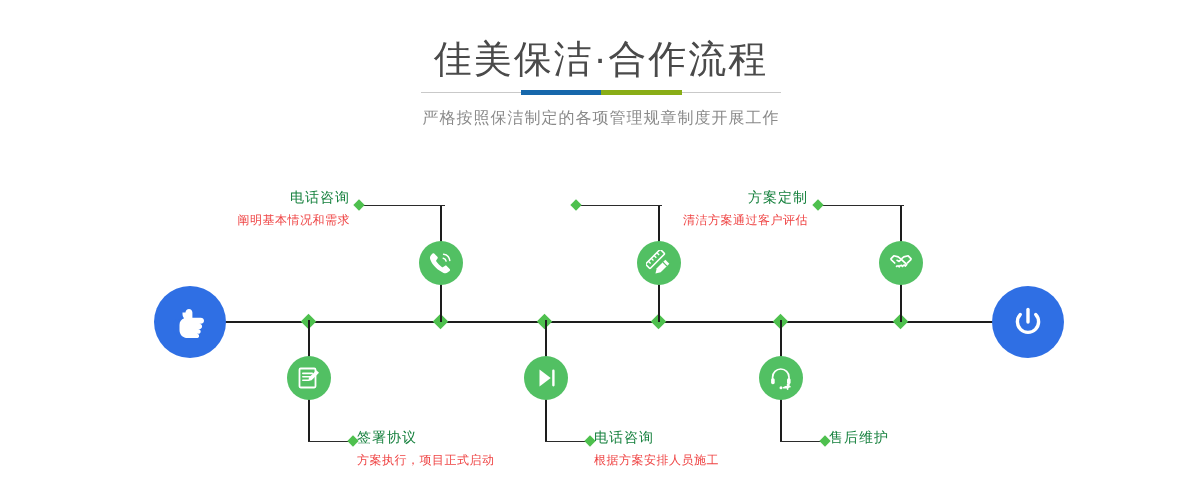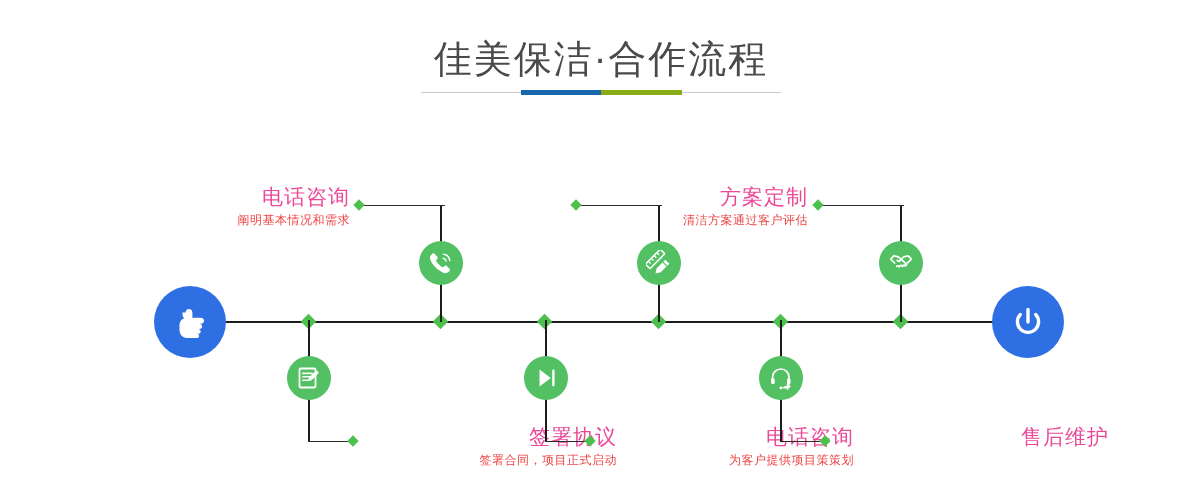--- a/index.html
+++ b/index.html
@@ -80,42 +80,43 @@
   
   .elbow{position:absolute;}
   .elbow .h{position:absolute;height:1px;background:#2b2b2b;}
   .elbow .dot{
     position:absolute;width:8px;height:8px;background:#4ec04e;
     transform:rotate(45deg);
   }
 
   .lbl{position:absolute;white-space:nowrap;}
   .lbl .head{
-    font-size:21px;line-height:22px;color:#ec4899;letter-spacing:1px;
+    font-size:14px;line-height:22px;color:#15803d;letter-spacing:1px;
   }
   .lbl .desc{
     font-size:12px;line-height:20px;color:#ef4444;letter-spacing:0.5px;
     margin-top:2px;
   }
   .lbl.r-align{text-align:right;}
-  .lbl.l-align{text-align:right;}
+  .lbl.l-align{text-align:left;}
 </style>
 </head>
 <body>
 
 <div id="stage">
 
   <div class="title">佳美保洁·合作流程</div>
 
   <div class="rule-wrap">
     <div class="rule-gray"></div>
     <div class="rule-blue"></div>
     <div class="rule-green"></div>
   </div>
 
+  <div class="subtitle">严格按照保洁制定的各项管理规章制度开展工作</div>
 
   <div class="axis"></div>
 
   <div class="endcap left">
     <span>
       <svg width="40" height="40" viewBox="0 0 40 40">
         <path fill="#ffffff" d="M15.5 10.6c0-2.1 1.6-3.6 3.5-3.6 1.9 0 3.4 1.5 3.4 3.6v5.2h8.3c1.9 0 3.3 1.3 3.3 3 0 1.7-1.4 3-3.3 3h-1.4c1.6 0 2.8 1.1 2.8 2.6s-1.2 2.6-2.8 2.6h-1.2c1.5 0 2.6 1 2.6 2.4s-1.1 2.4-2.6 2.4h-1.3c1.3 0 2.3.9 2.3 2.1 0 1.3-1 2.2-2.3 2.2h-9.1c-4.6 0-8.2-3.2-8.2-8.1v-5.1c0-3.3 1.9-5.6 4.6-6.6-1.1-1.2-1.6-2.6-1.6-4.2v-1.5z"></path>
         <path fill="#2f6fe4" d="M10.3 18.4c-2.6 1.1-4.3 3.4-4.3 6.5v5.1c0 1.3.3 2.4.8 3.4-2.1-1.5-3.4-4-3.4-7.1v-4.3c0-2.4 1.3-4.1 3.2-4.8 1.3-.5 2.7-.2 3.7 1.2z"></path>
       </svg>
     </span>
@@ -156,21 +157,21 @@
     </span>
   </div>
 
   <div class="stem" style="left:308px;top:320px;height:121px;"></div>
   <div class="elbow" style="left:305px;top:436px;width:56px;height:12px;">
     <div class="h" style="left:3px;top:5px;width:44px;"></div>
     <div class="dot" style="left:44px;top:1px;"></div>
   </div>
   <div class="lbl l-align" style="left:357px;top:426px;width:260px;">
     <div class="head">签署协议</div>
-    <div class="desc">签署合同，项目正式启动</div>
+    <div class="desc">方案执行，项目正式启动</div>
   </div>
   <div class="node" style="left:287px;top:356px;">
     <span>
       <svg width="26" height="26" viewBox="0 0 26 26">
         <rect x="3.5" y="3.5" width="16" height="19" rx="1.2" fill="none" stroke="#ffffff" stroke-width="1.8"></rect>
         <line x1="6.8" y1="8.4" x2="16.2" y2="8.4" stroke="#ffffff" stroke-width="1.6" stroke-linecap="round"></line>
         <line x1="6.8" y1="11.8" x2="16.2" y2="11.8" stroke="#ffffff" stroke-width="1.6" stroke-linecap="round"></line>
         <line x1="6.8" y1="15.2" x2="12.5" y2="15.2" stroke="#ffffff" stroke-width="1.6" stroke-linecap="round"></line>
         <path fill="#ffffff" d="M20.4 5.2l2.6 2.6-7.4 7.4-3.3.7.7-3.3z"></path>
       </svg>
@@ -198,21 +199,21 @@
     </span>
   </div>
 
   <div class="stem" style="left:545px;top:320px;height:121px;"></div>
   <div class="elbow" style="left:542px;top:436px;width:56px;height:12px;">
     <div class="h" style="left:3px;top:5px;width:44px;"></div>
     <div class="dot" style="left:44px;top:1px;"></div>
   </div>
   <div class="lbl l-align" style="left:594px;top:426px;width:260px;">
     <div class="head">电话咨询</div>
-    <div class="desc">为客户提供项目策策划</div>
+    <div class="desc">根据方案安排人员施工</div>
   </div>
   <div class="node" style="left:524px;top:356px;">
     <span>
       <svg width="26" height="26" viewBox="0 0 26 26">
         <path fill="#ffffff" d="M6.5 4.6l11.2 8.4-11.2 8.4z"></path>
         <rect x="19.2" y="4.6" width="2.4" height="16.8" rx="1.1" fill="#ffffff"></rect>
       </svg>
     </span>
   </div>
 

